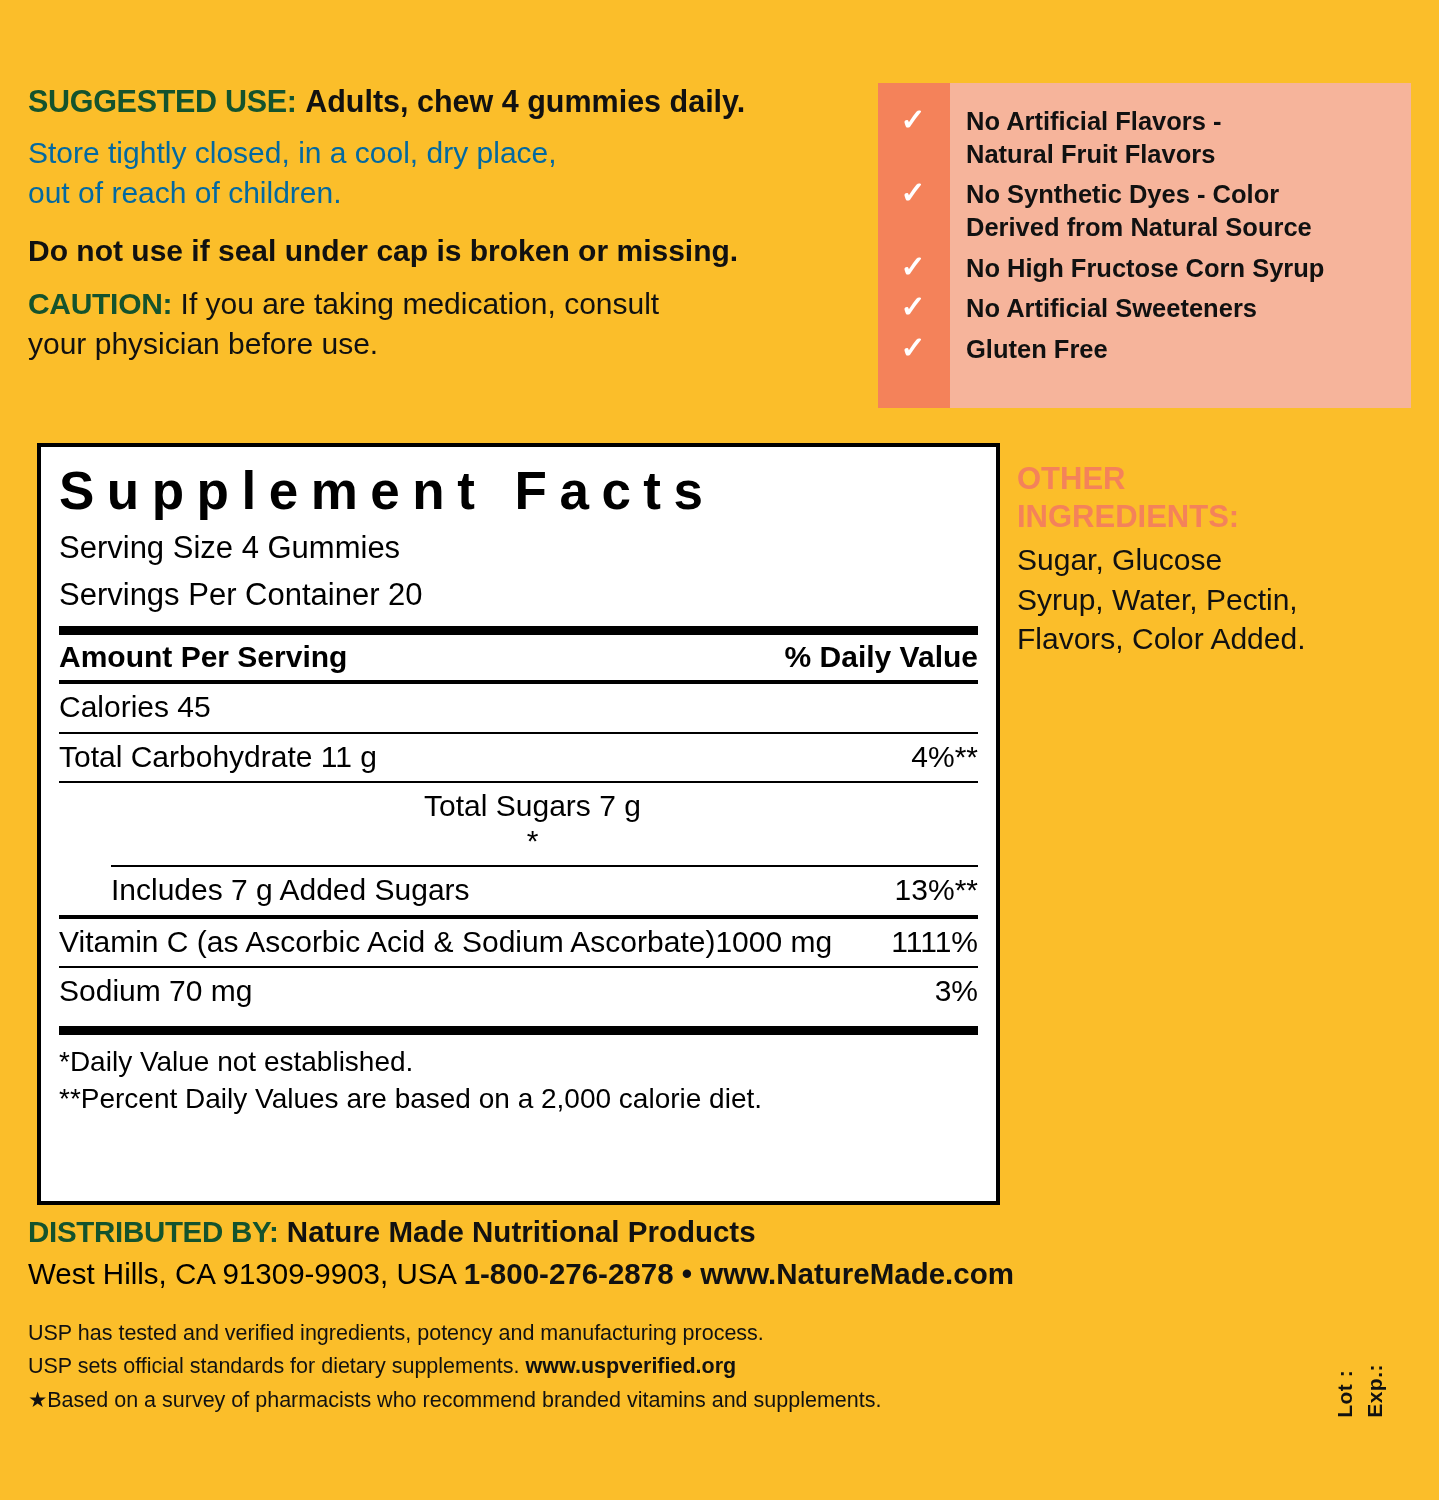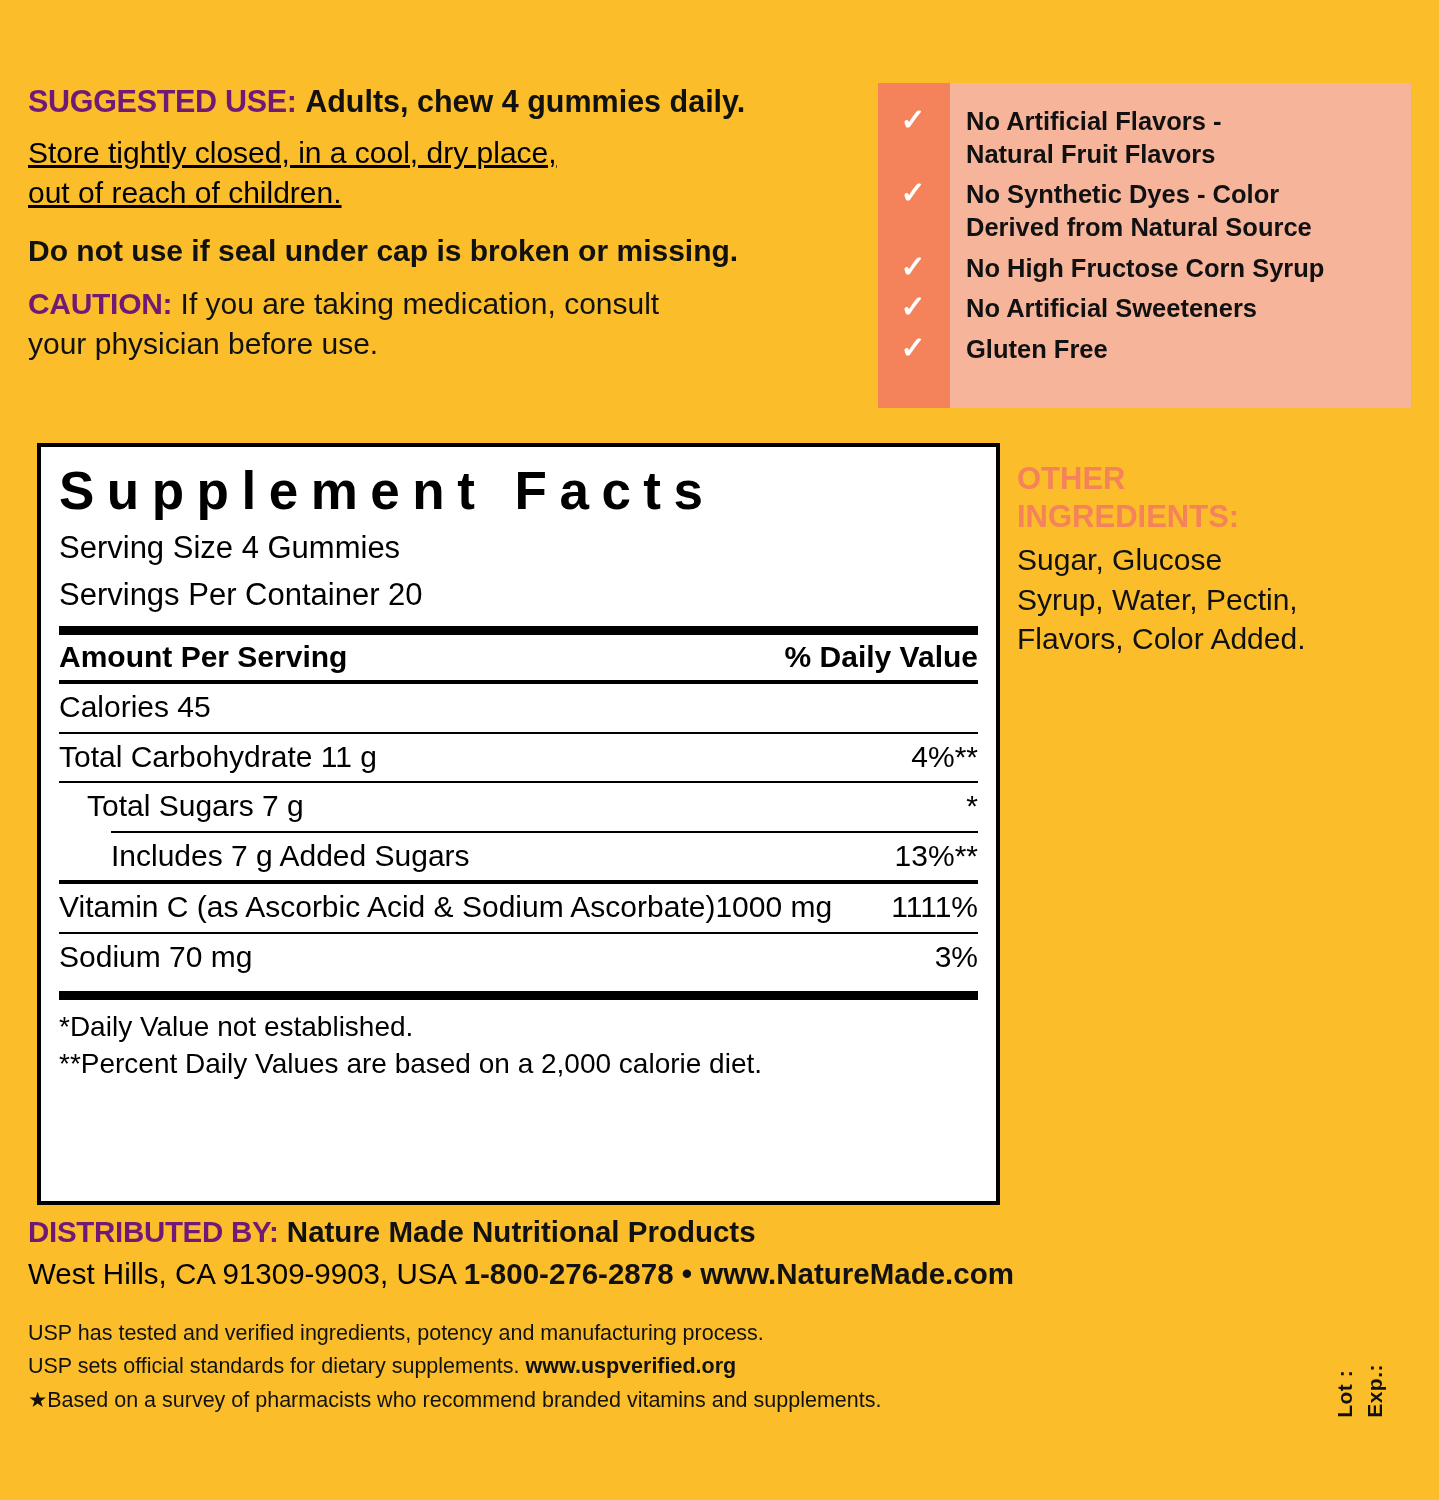--- a/index.html
+++ b/index.html
@@ -22,34 +22,33 @@
     left: 28px;
     top: 82px;
     width: 820px;
   }
   .line-suggested {
     font-size: 30.5px;
     line-height: 1.28;
     white-space: nowrap;
   }
   .lbl-orange {
-    color: #701a75;
+    color: #14532d;
     font-weight: bold;
     letter-spacing: -0.3px;
   }
   .bold-black {
     color: #111;
     font-weight: bold;
   }
   .store-text {
     font-size: 30px;
     line-height: 1.33;
     margin-top: 12px;
-    color: #000000;
-    text-decoration: underline;
+    color: #0369a1;
   }
   .donot-text {
     font-size: 30px;
     font-weight: bold;
     margin-top: 18px;
     color: #111;
     line-height: 1.3;
   }
   .caution-text {
     font-size: 30px;
@@ -159,21 +158,21 @@
   .sf-row.header {
     font-weight: bold;
     padding: 5px 0 6px 0;
   }
   .sf-row .left {
     white-space: nowrap;
   }
   .sf-row .right {
     white-space: nowrap;
   }
-  .indent1 { padding-left: 28px; }
+  .indent1 { padding-left: 28px; flex-direction: column; }
   .indent2 { padding-left: 52px; }
   .rule-indent1 { margin-left: 52px; }
   .sf-footnotes {
     font-size: 28px;
     line-height: 1.32;
     padding-top: 9px;
   }
   .sf-footnotes div { white-space: nowrap; }
 
   

